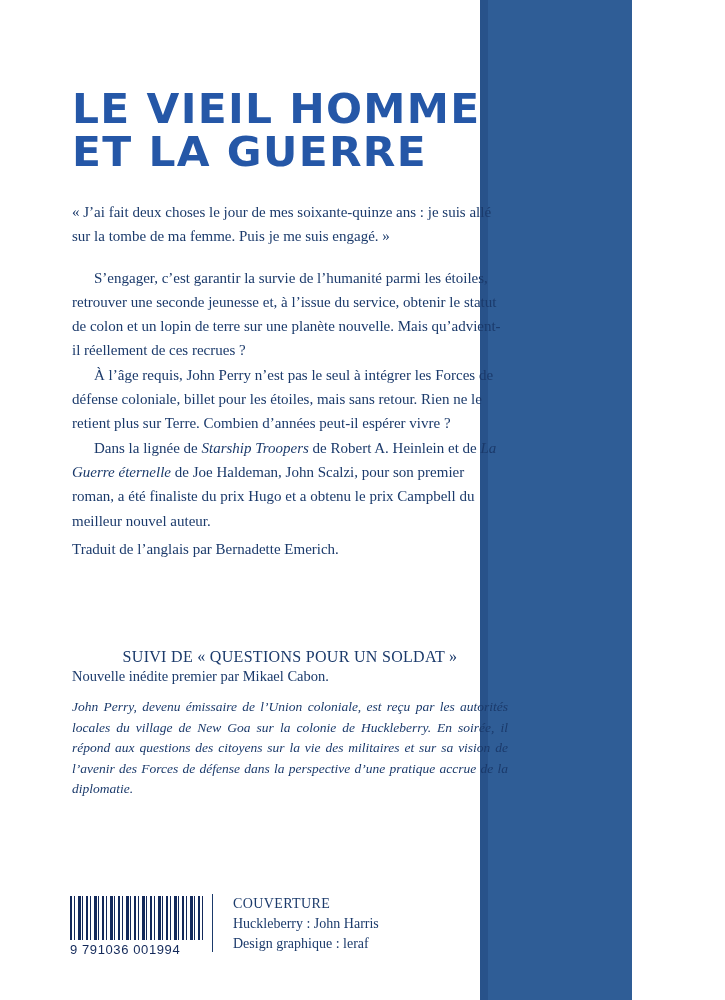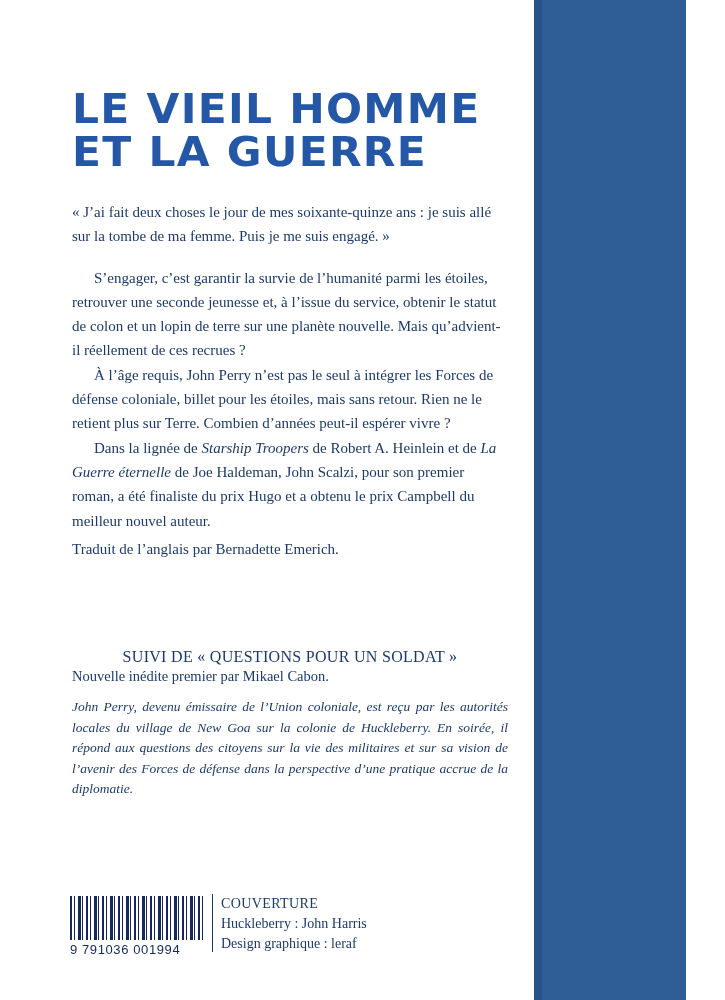--- a/index.html
+++ b/index.html
@@ -8,21 +8,21 @@
   }
   body {
     width: 725px;
     height: 1000px;
     background: #ffffff;
     font-family: "Liberation Sans", sans-serif;
     overflow: hidden;
   }
   .cover {
     position: relative;
-    width: 686px;
+    width: 632px;
     height: 1000px;
     background: #ffffff;
     box-sizing: border-box;
   }
   
   .spine {
     position: absolute;
     top: 0;
     right: 0;
     width: 152px;
@@ -153,21 +153,21 @@
   }
   .credits {
     position: absolute;
     left: 212px;
     top: 894px;
     color: #1b3a6b;
     font-family: "Liberation Serif", serif;
     font-size: 14px;
     line-height: 1.42;
     border-left: 1px solid #1b3a6b;
-    padding-left: 8px;
+    padding-left: 20px;
     height: 58px;
   }
   .credits .c-head {
     letter-spacing: 0.4px;
   }
 </style>
 </head>
 <body>
 
 <div class="cover">

